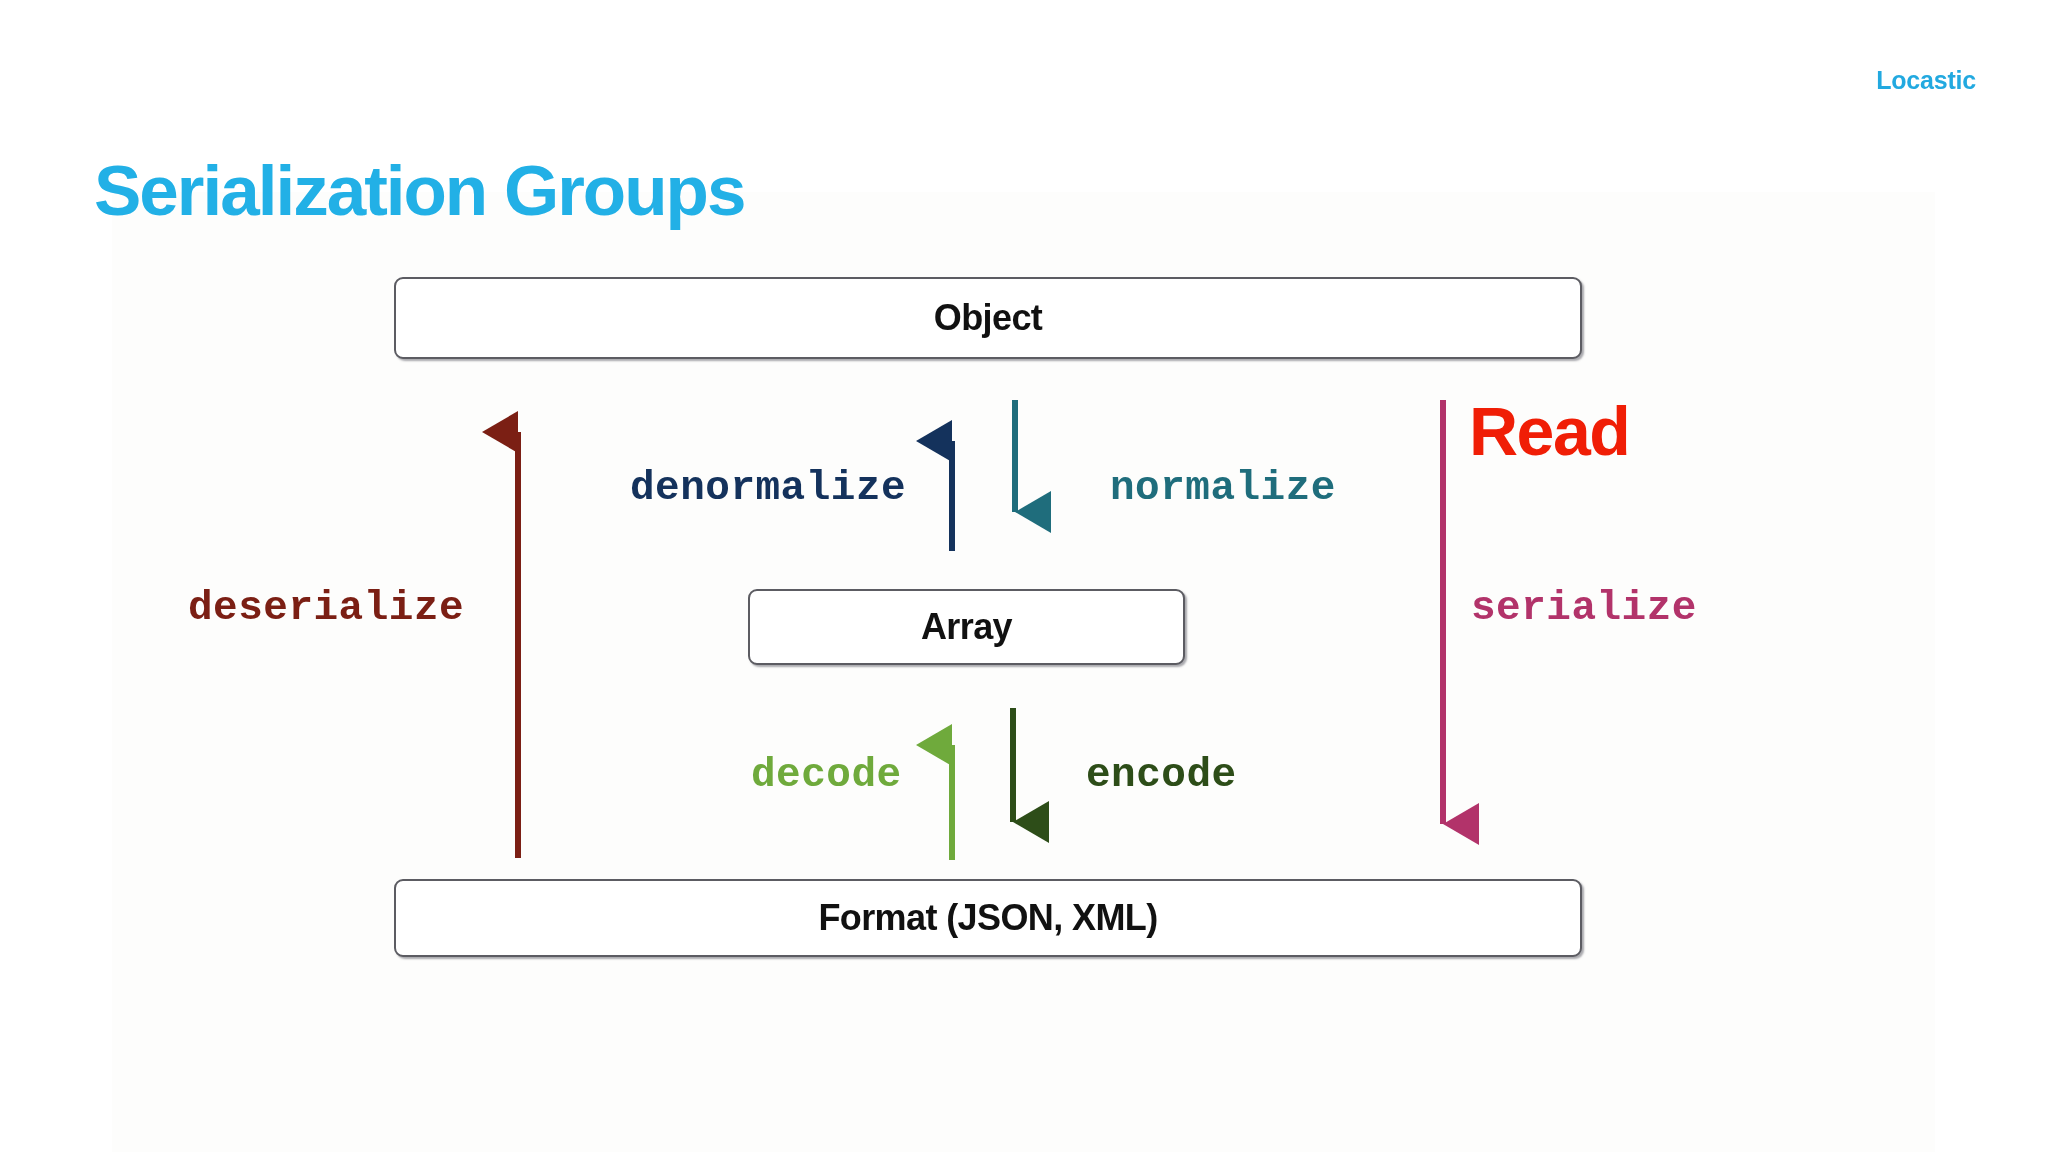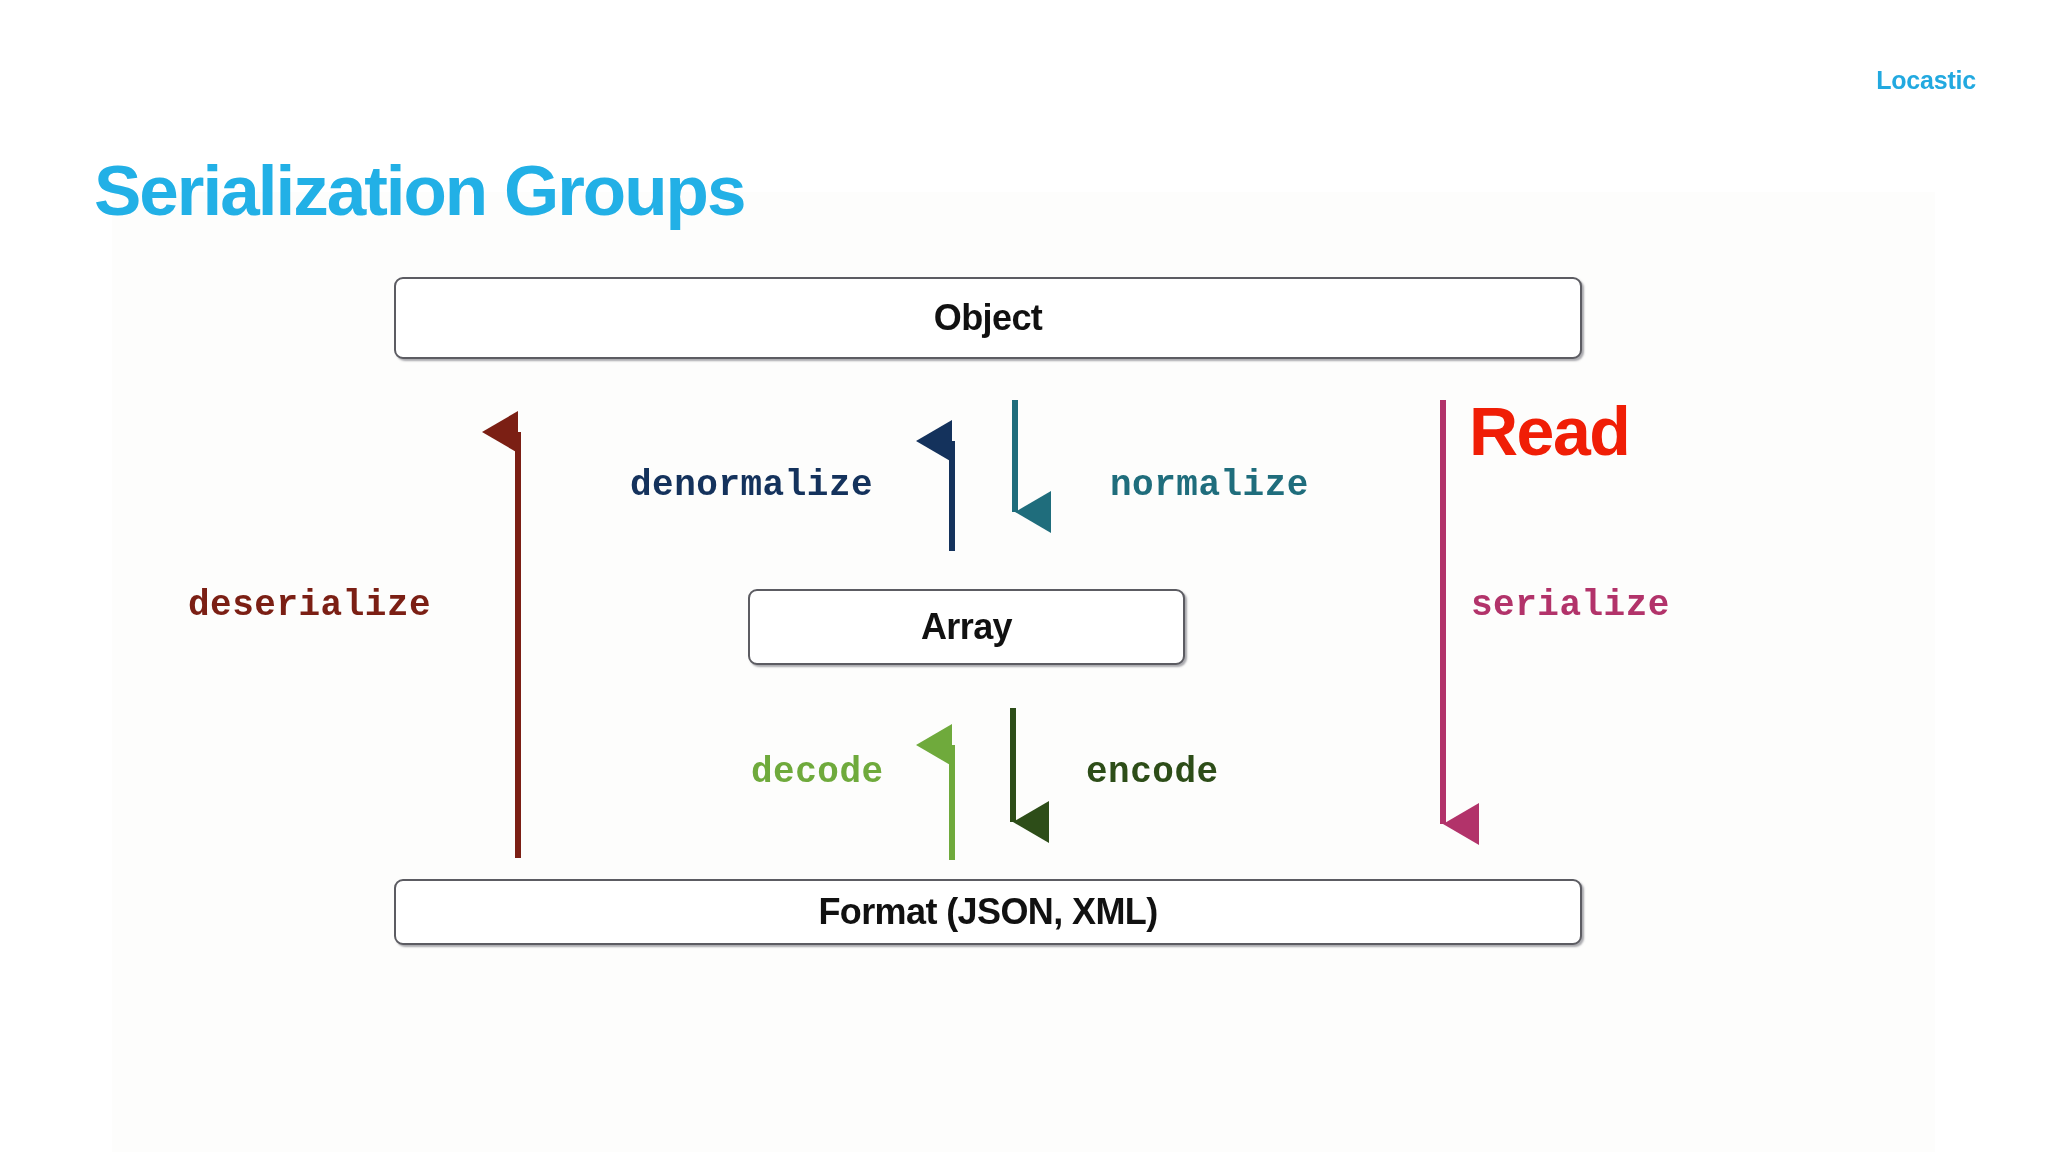--- a/index.html
+++ b/index.html
@@ -73,28 +73,28 @@
     font-family: "Liberation Sans", sans-serif;
     font-weight: bold;
     font-size: 36px;
     color: #111111;
     letter-spacing: -0.6px;
     white-space: nowrap;
   }
 
   #box-object { left: 394px; top: 277px;  width: 1188px; height: 82px; }
   #box-array  { left: 748px; top: 589px;  width: 437px;  height: 76px; }
-  #box-format { left: 394px; top: 879px;  width: 1188px; height: 66px; }
+  #box-format { left: 394px; top: 879px;  width: 1188px; height: 78px; }
 
   
   .edge-label {
     position: absolute;
     font-family: "Liberation Mono", "DejaVu Sans Mono", monospace;
     font-weight: bold;
-    font-size: 36px;
+    font-size: 41px;
     letter-spacing: 0.5px;
     white-space: nowrap;
   }
   #label-deserialize { left: 188px;  top: 585px;  color: #7b1f14; }
   #label-serialize   { left: 1471px; top: 585px;  color: #b2336a; }
   #label-denormalize { left: 630px;  top: 465px;  color: #14325c; }
   #label-normalize   { left: 1084px; top: 465px;  color: #1f6d7c; margin-left: 26px; }
   #label-decode      { left: 751px;  top: 752px;  color: #6faa3c; text-align: right; }
   #label-encode      { left: 1086px; top: 752px;  color: #2d4d18; }
 

